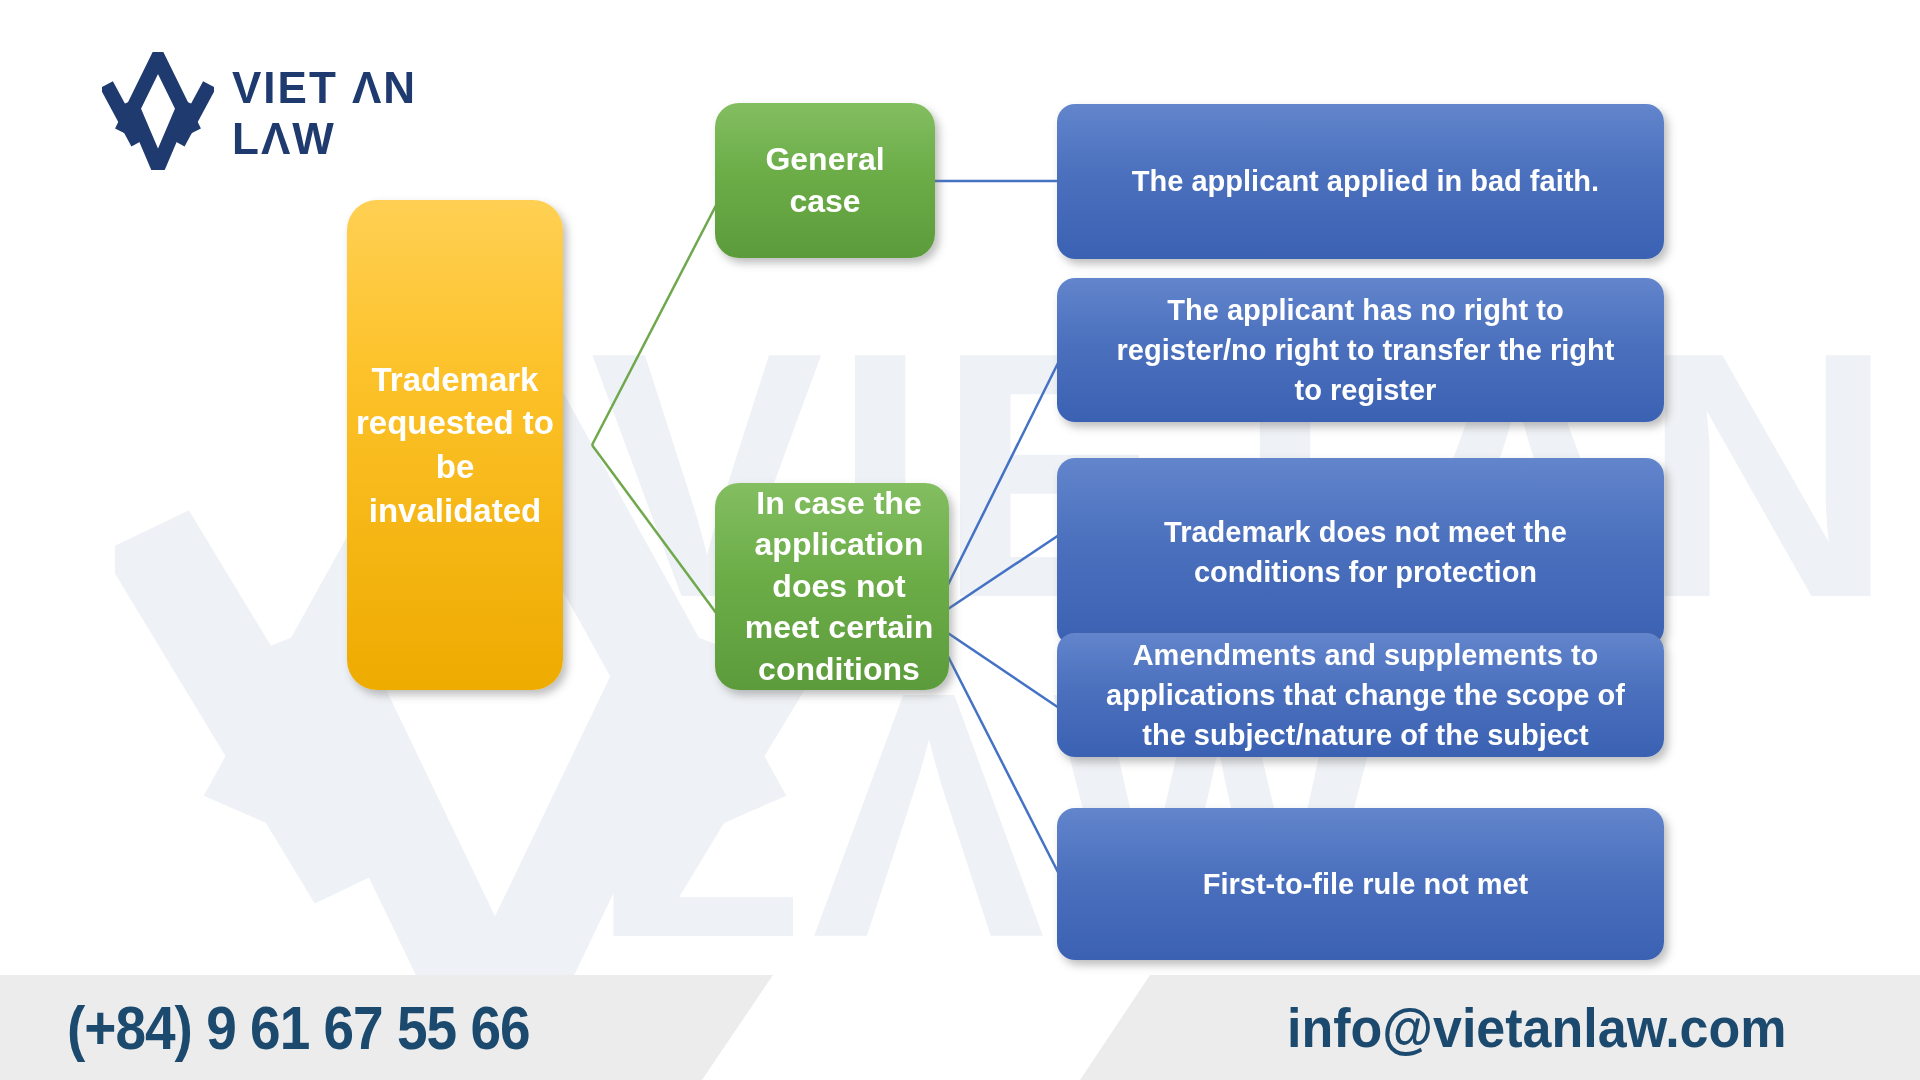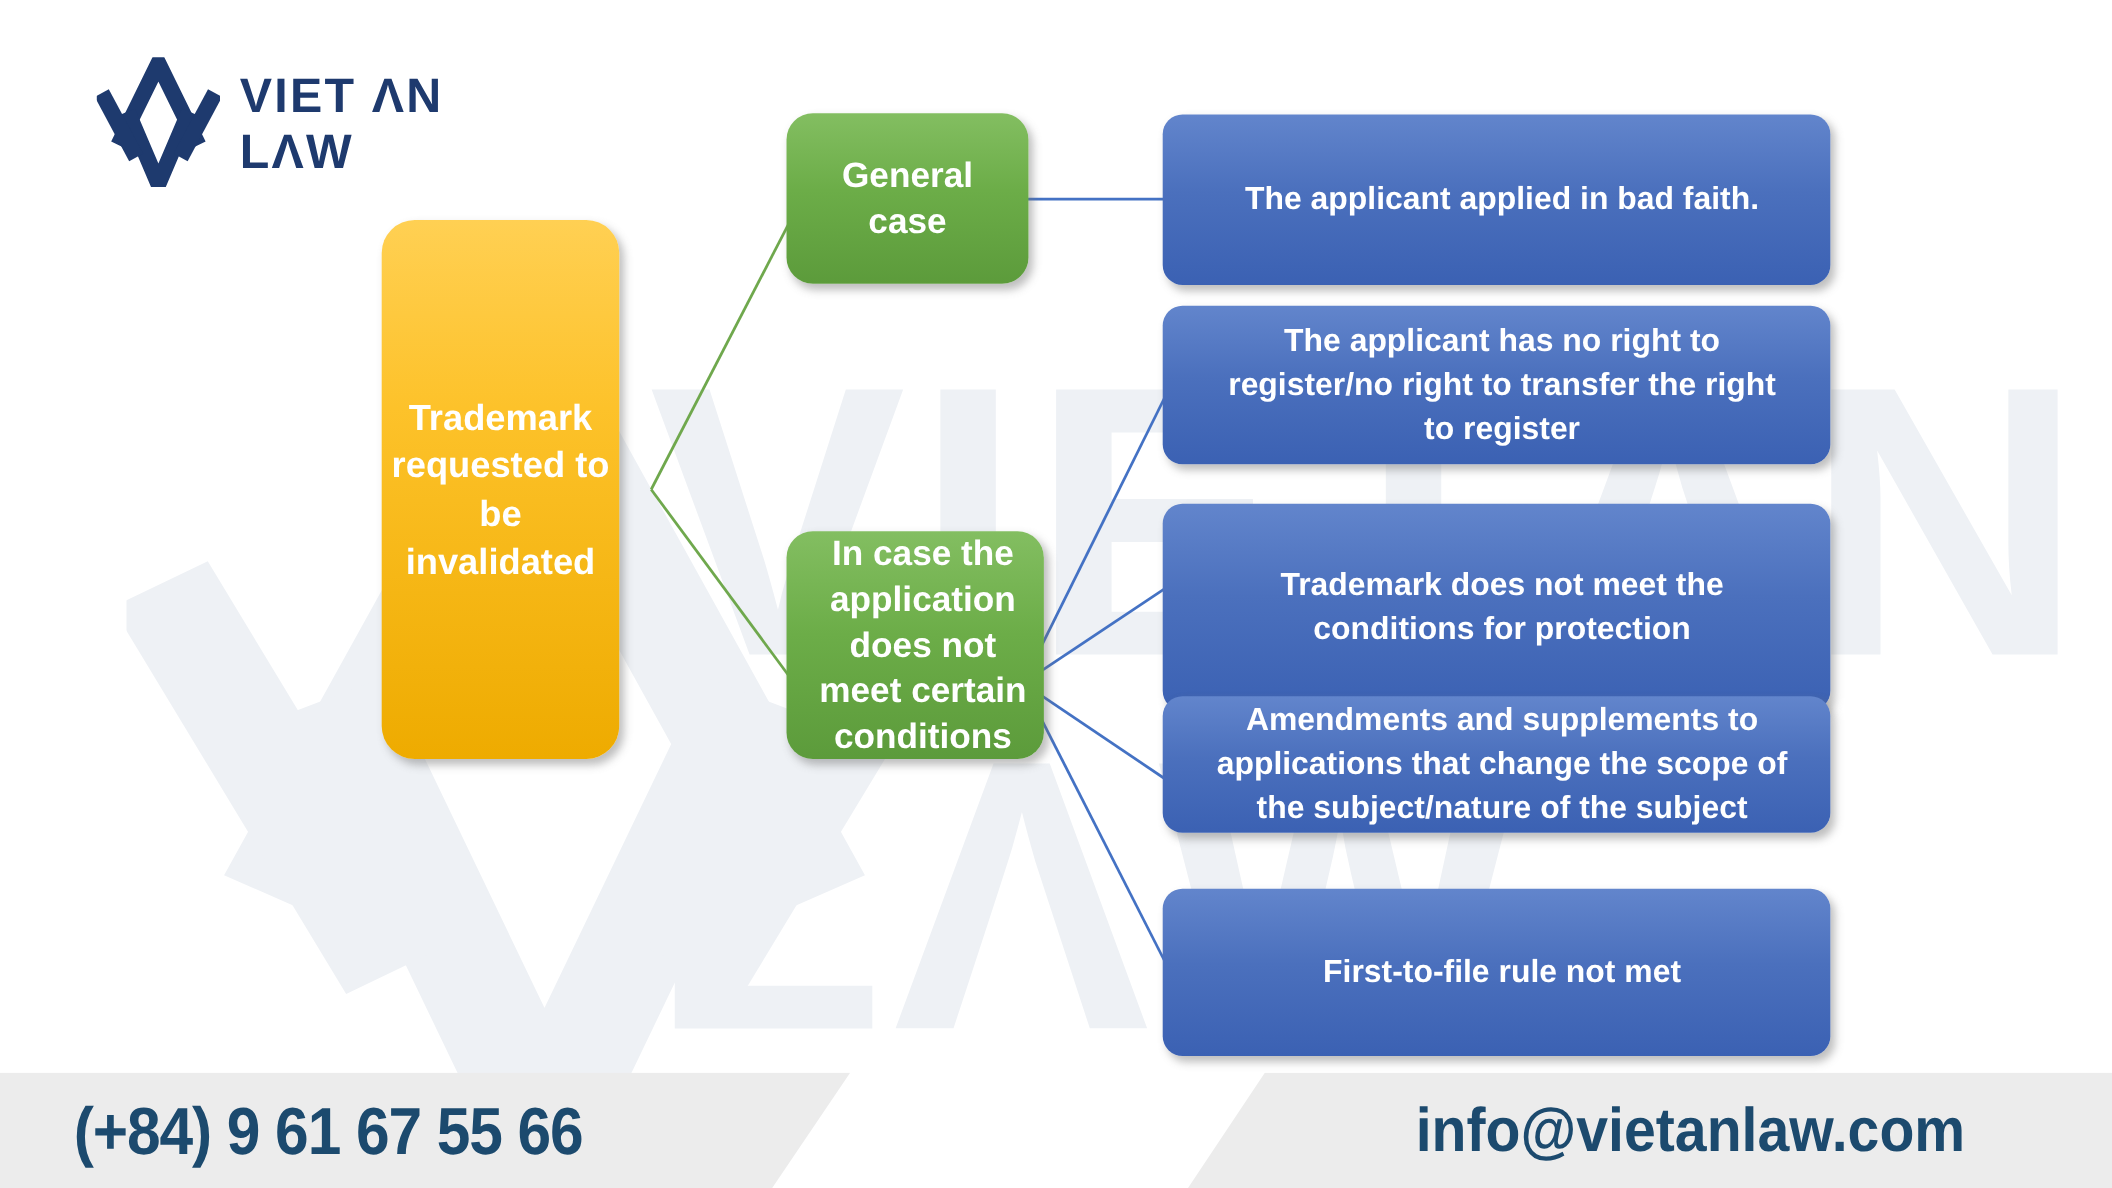--- a/index.html
+++ b/index.html
@@ -34,21 +34,21 @@
     left:1057px;width:597px;border-radius:18px;
     background:linear-gradient(180deg,#6285cc 0%,#4b70bd 45%,#3b61b3 100%);
     font-size:29px;line-height:1.38;padding-left:10px;
   }
   .node-blue-1{top:104px;height:155px;}
   .node-blue-2{top:278px;height:144px;}
   .node-blue-3{top:458px;height:188px;}
   .node-blue-4{top:633px;height:124px;}
   .node-blue-5{top:808px;height:152px;}
   
-  .logo{position:absolute;left:88px;top:52px;z-index:3;display:flex;align-items:flex-start;}
+  .logo{position:absolute;left:102px;top:52px;z-index:3;display:flex;align-items:flex-start;}
   .logo-text{margin-left:18px;margin-top:10px;color:#1e3a6e;font-weight:bold;
              font-size:44px;line-height:51px;letter-spacing:2px;}
   
   .footer-bar{position:absolute;top:975px;left:0;width:1920px;height:105px;
               background:#ececec;z-index:3;}
   .footer-bar-left{clip-path:polygon(0 0,773px 0,702px 100%,0 100%);}
   .footer-bar-right{clip-path:polygon(1150px 0,1920px 0,1920px 100%,1080px 100%);}
   .footer-text{position:absolute;top:975px;height:105px;display:flex;align-items:center;
                z-index:4;color:#1c4a6e;font-weight:bold;}
   .footer-phone{left:67px;font-size:55px;letter-spacing:-1px;transform:scaleY(1.1);}

